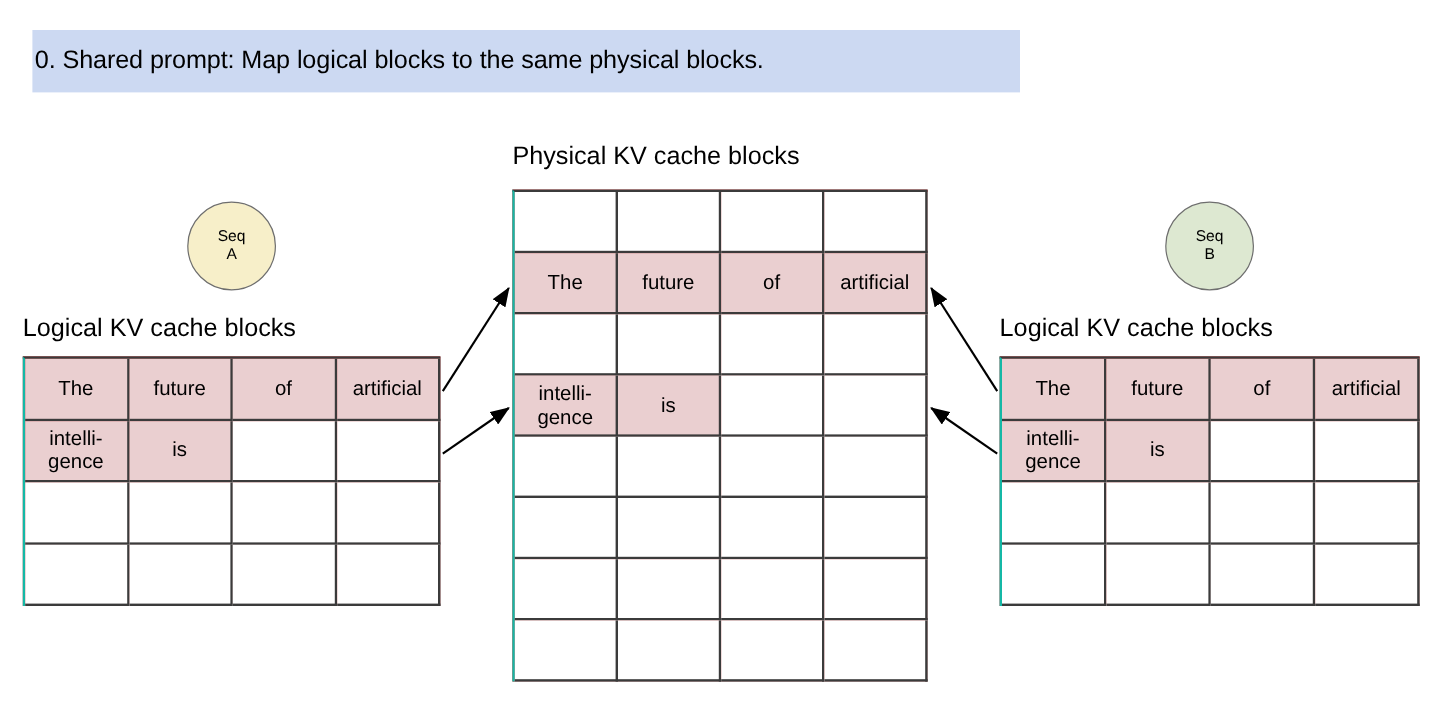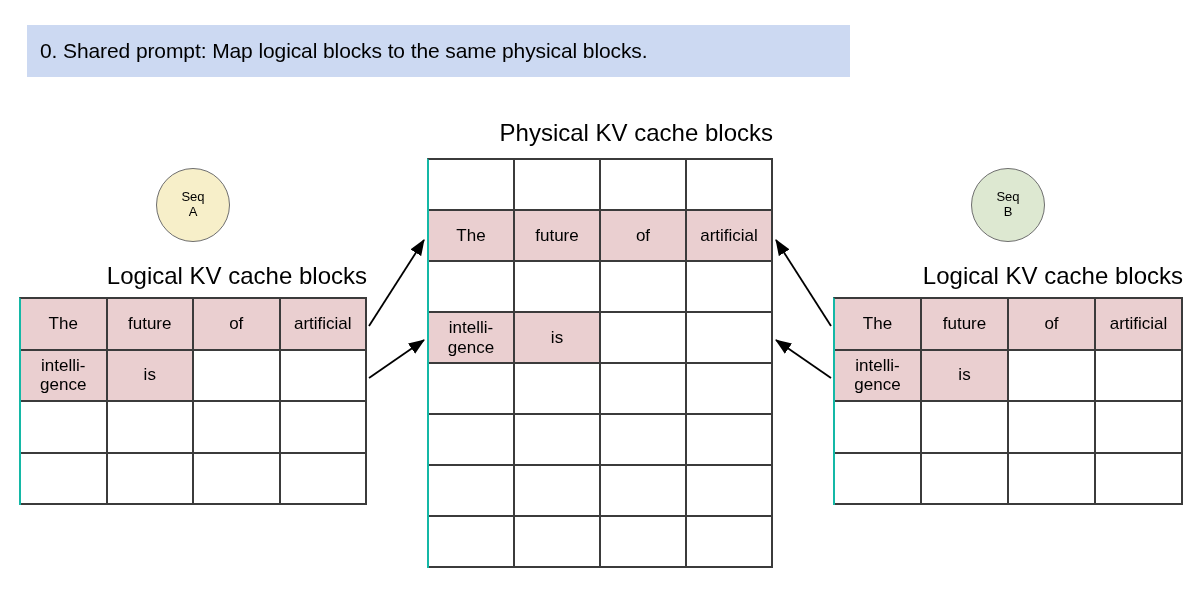--- a/index.html
+++ b/index.html
@@ -23,30 +23,30 @@
     top: 25px;
     width: 823px;
     height: 52px;
     background: #ccd9f2;
     display: flex;
     align-items: center;
   }
   #banner-text {
     font-size: 21px;
     line-height: 1.2;
-    padding-left: 13px;
+    padding-left: 2px;
     letter-spacing: -0.1px;
     white-space: nowrap;
   }
 
   
   .caption {
     position: absolute;
-    font-size: 24px;
-    text-align: right;
+    font-size: 21px;
+    text-align: left;
     white-space: nowrap;
   }
   #physical-caption {
     left: 427px;
     top: 119px;
     width: 346px;
   }
   #left-caption {
     left: 19px;
     top: 262px;

